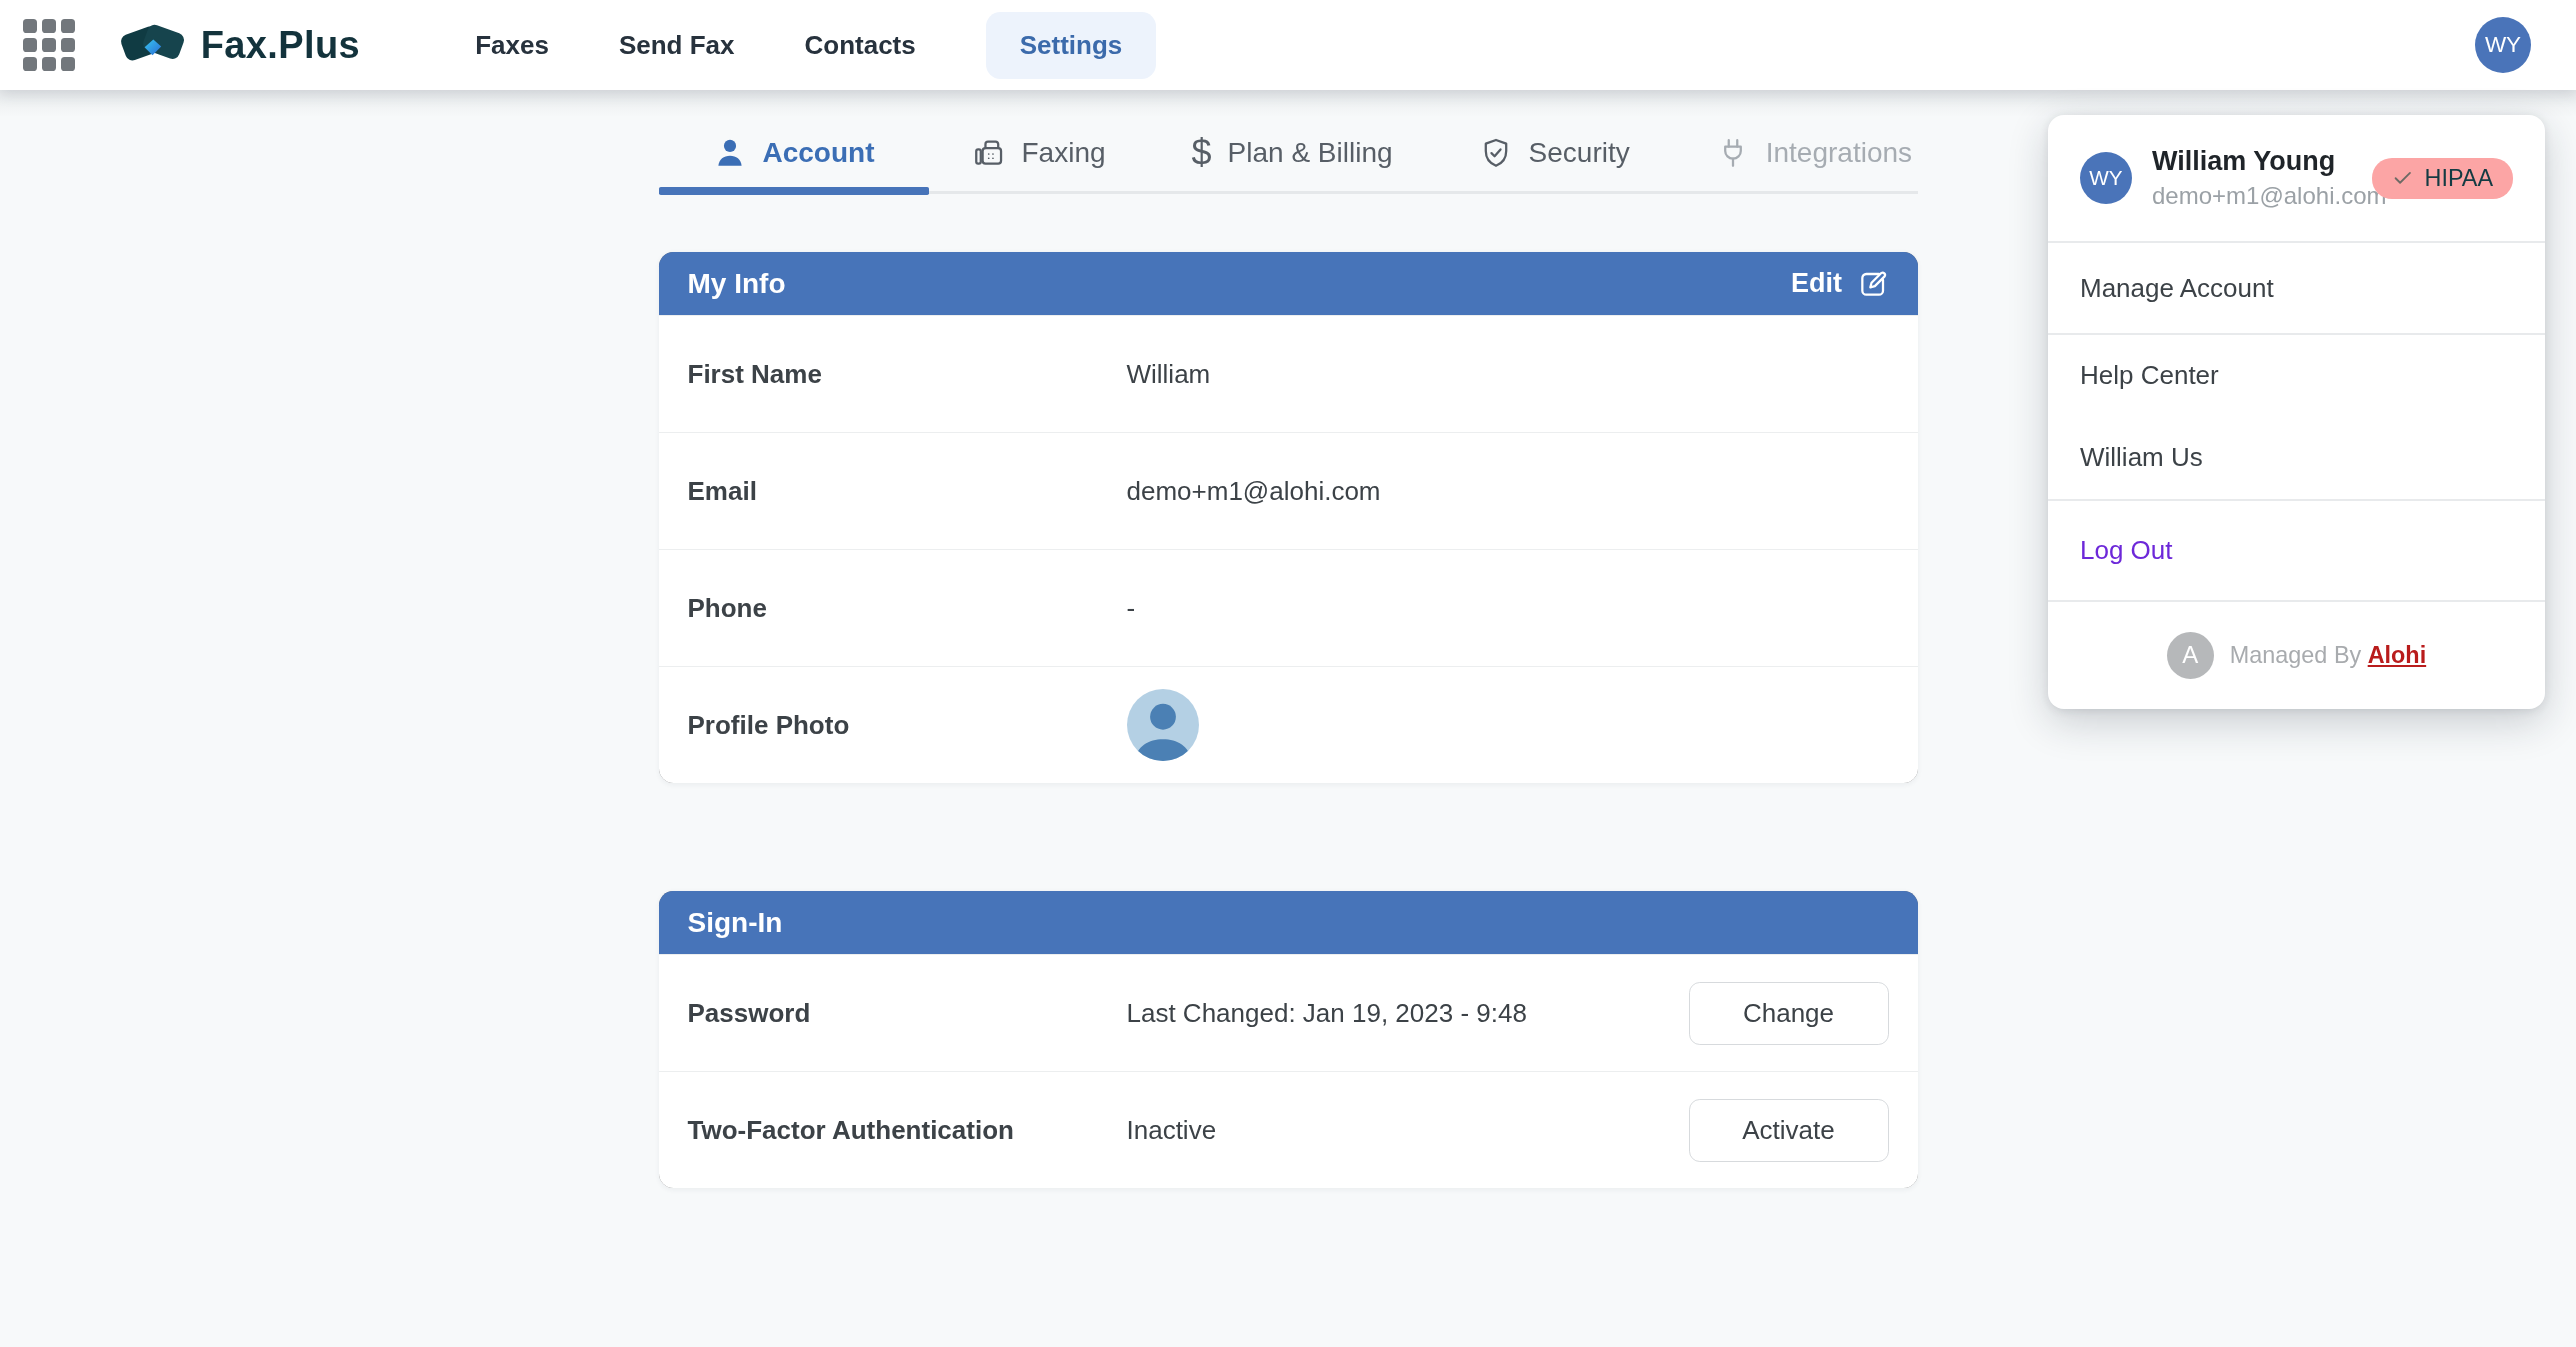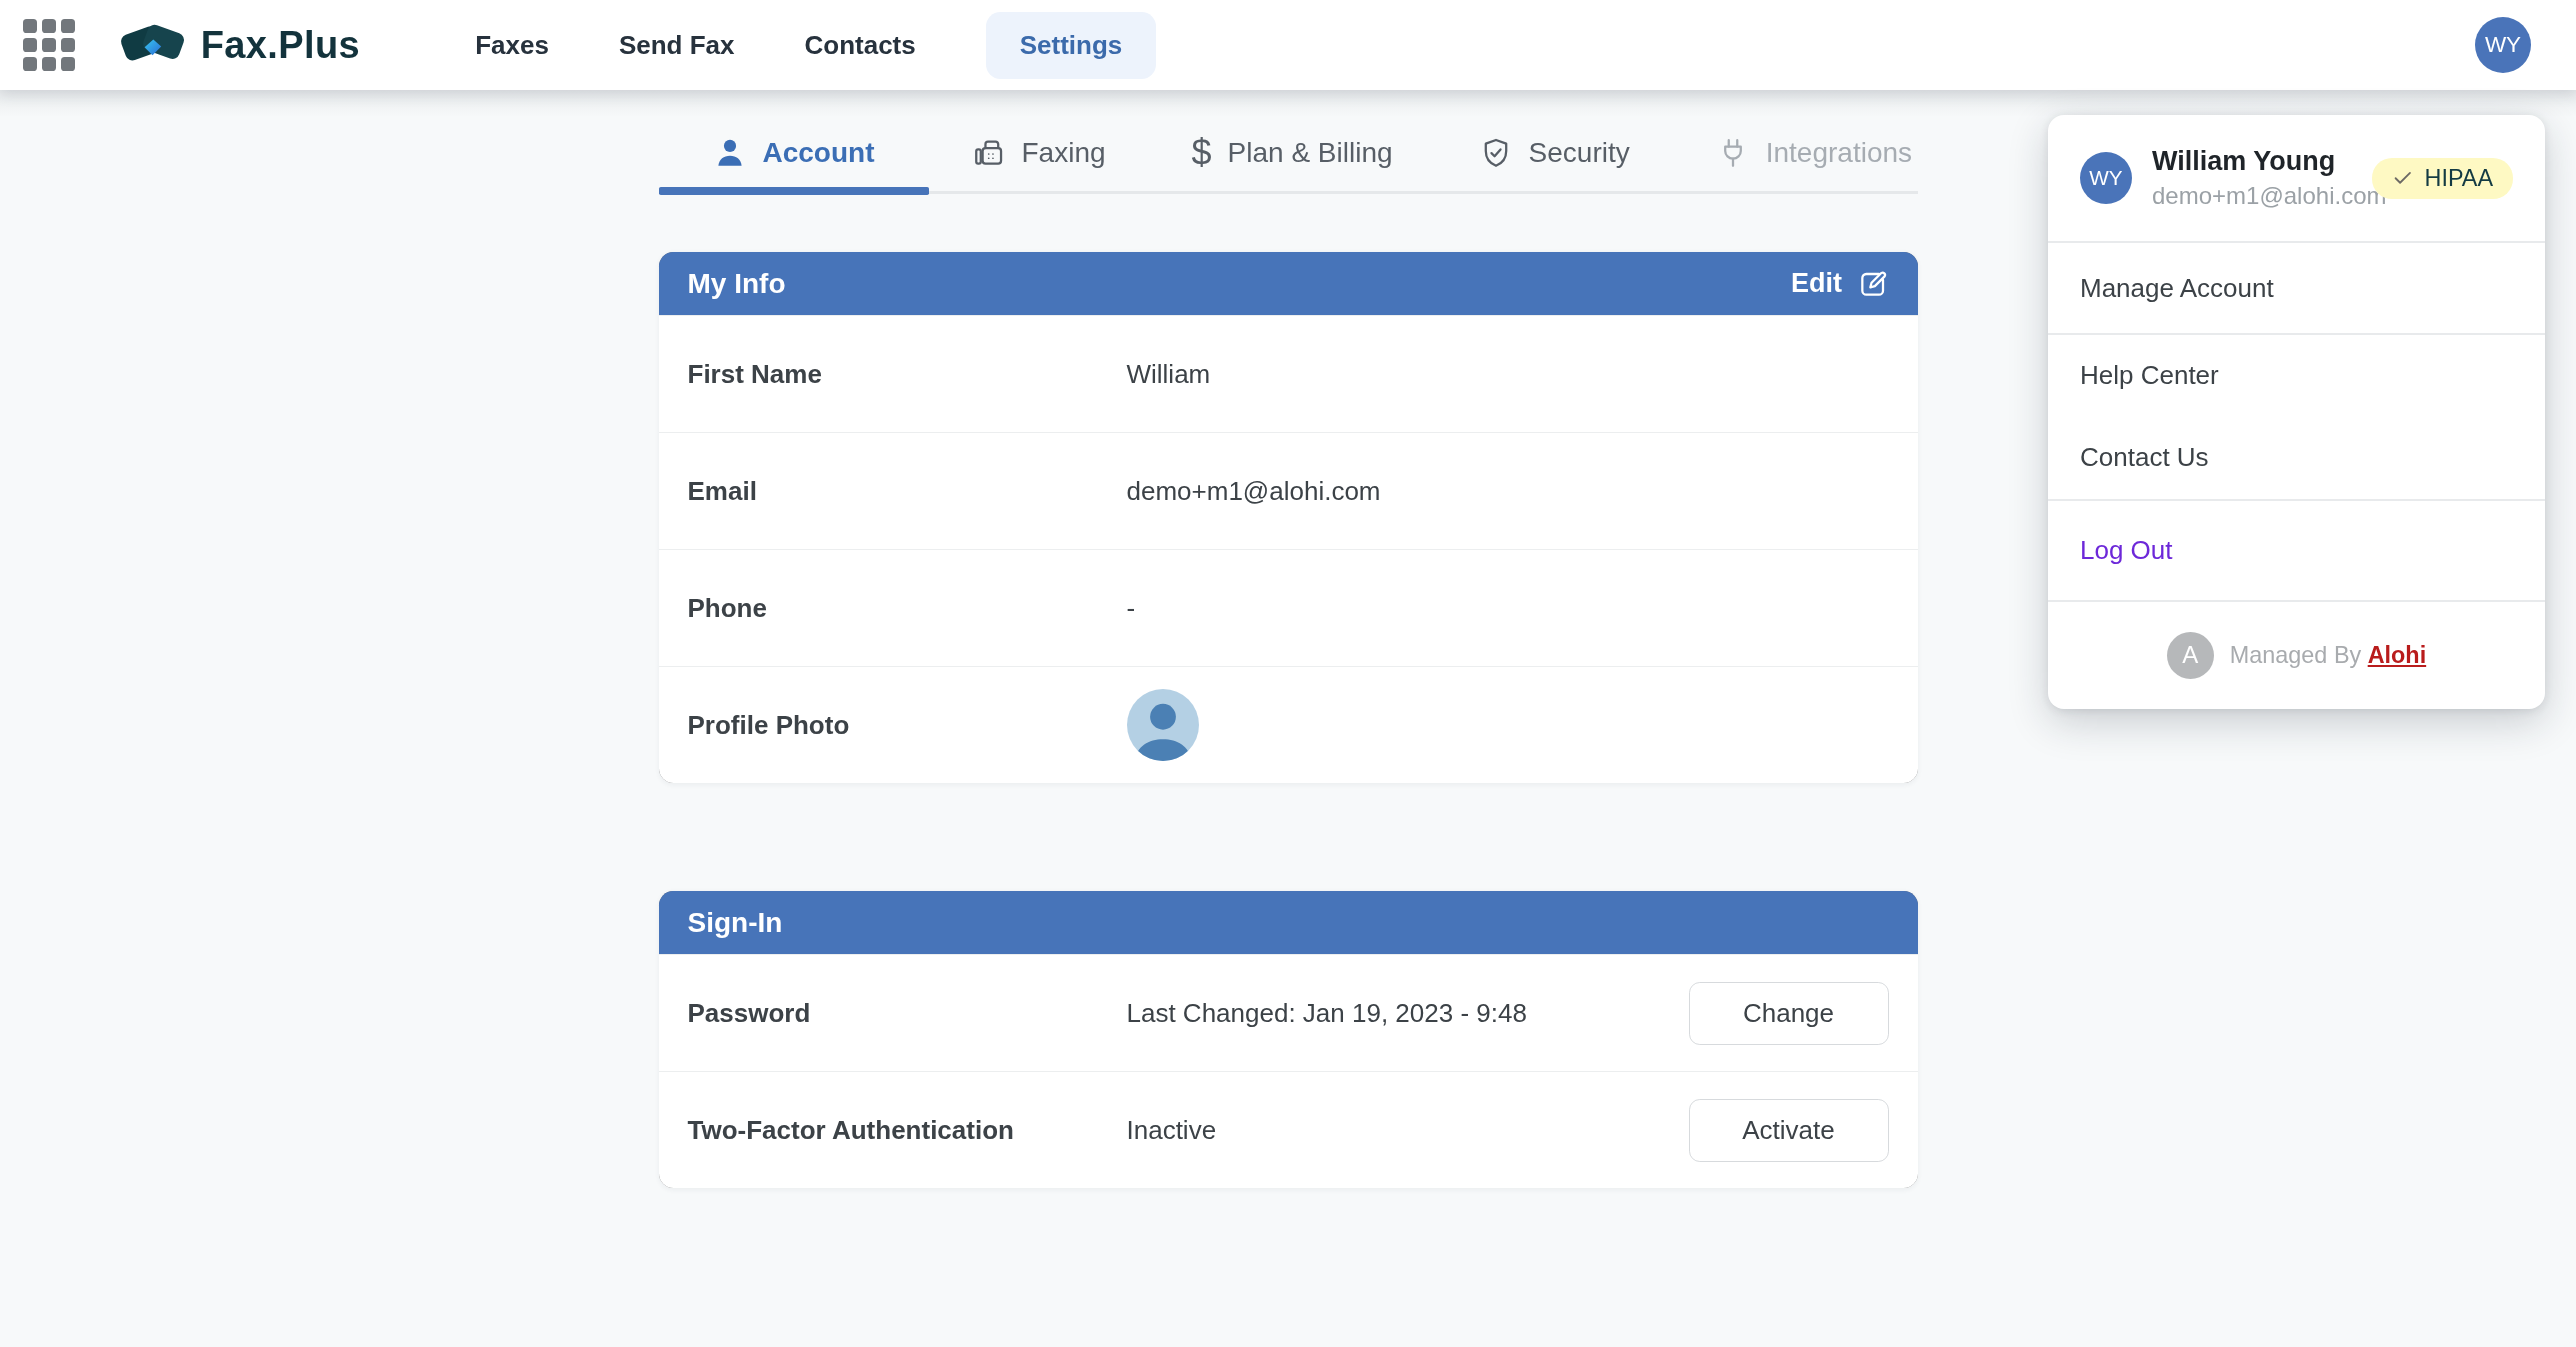--- a/index.html
+++ b/index.html
@@ -113,21 +113,21 @@
   .um-avatar {
     width:52px; height:52px; border-radius:50%; background:#4a74b9; color:#fff;
     display:flex; align-items:center; justify-content:center;
     font-size:20.7px; flex:0 0 auto;
   }
   .um-id { margin-left:20px; min-width:0; }
   .um-name { font-size:27px; font-weight:700; color:#1f2429; }
   .um-email { font-size:24px; color:#9ba1a6; margin-top:5.4px; }
   .um-badge {
     margin-left:auto; display:flex; align-items:center; gap:10.8px;
-    background:#fef9c3; color:#143b43; border-radius:20px;
+    background:#fca5a5; color:#143b43; border-radius:20px;
     padding:7.2px 20px; font-size:23.4px; flex:0 0 auto;justify-content:center;
   }
   .um-badge svg { width:21.6px; height:21.6px; }
   .um-divider { height:1.8px; background:#e8eaec; }
   .um-item { display:flex; align-items:center; padding:0 32px; font-size:26px; color:#3c4247; cursor:pointer; }
   .um-item.h100 { height:90px; }
   .um-item.h91 { height:82px; }
   .um-item.h110 { height:99px; }
   .um-item.danger { color:#6d28d9; }
   .um-footer { height:107px; display:flex; align-items:center; justify-content:center; gap:16px; }
@@ -299,21 +299,21 @@
       </svg>
       <span>HIPAA</span>
     </div>
   </div>
   <div class="um-divider"></div>
 
   <div class="um-item h100">Manage Account</div>
   <div class="um-divider"></div>
 
   <div class="um-item h91">Help Center</div>
-  <div class="um-item h91">Contact Us</div>
+  <div class="um-item h91">William Us</div>
   <div class="um-divider"></div>
 
   <div class="um-item h110 danger">Log Out</div>
   <div class="um-divider"></div>
 
   <div class="um-footer">
     <div class="um-footer-avatar">A</div>
     <span class="um-footer-text">
       <span>Managed By</span> <b>Alohi</b>
     </span>

